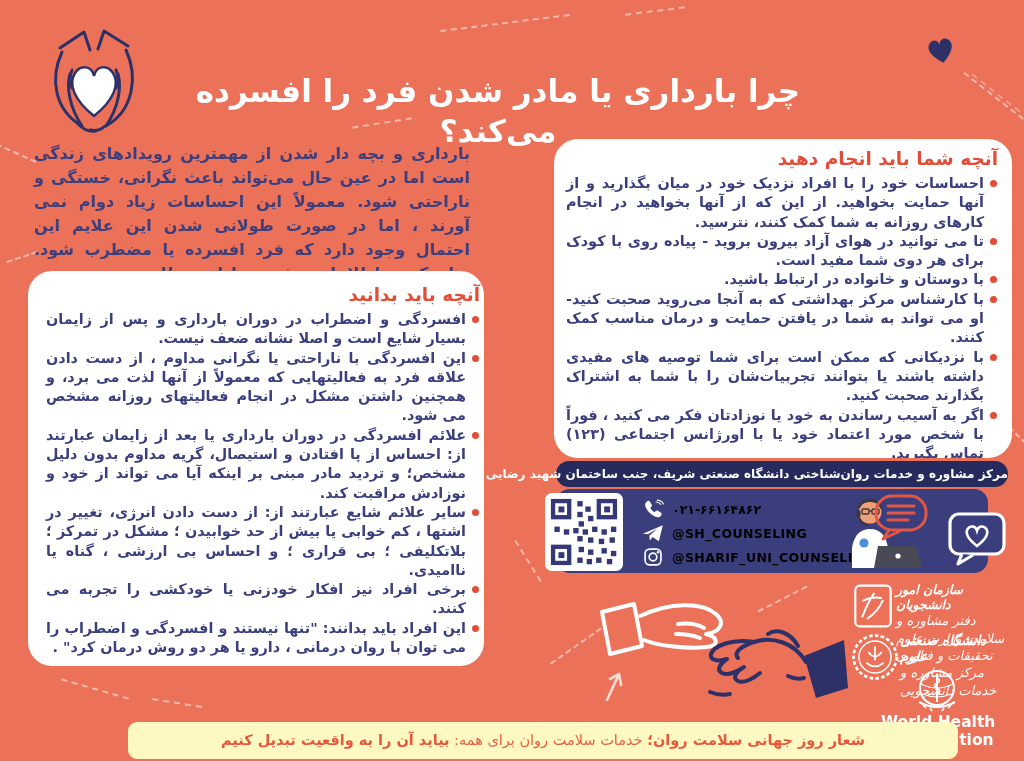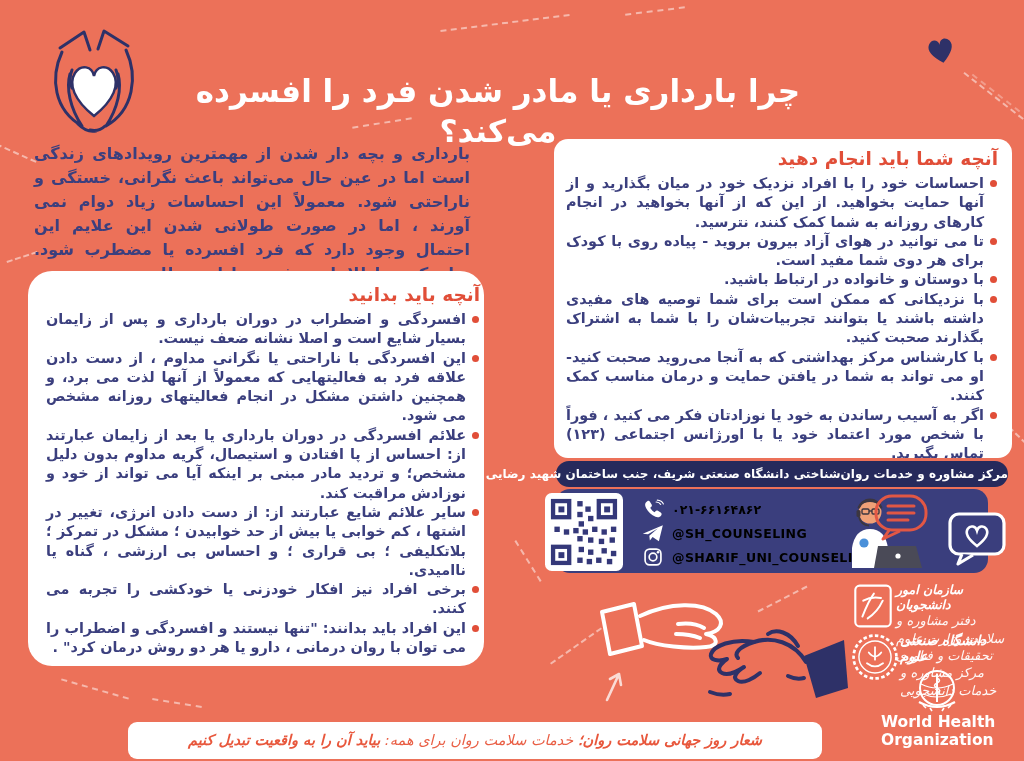--- a/index.html
+++ b/index.html
@@ -18,21 +18,21 @@
     color:#ffffff; font-size:31px; font-weight:bold; line-height:1.3;margin-top:17px;
   }
   .intro{
     left:34px; top:142px; width:436px;
     direction:rtl; text-align:justify;
     color:#3B3F7E; font-size:16px; font-weight:bold; line-height:1.5;
   }
   
   .card{background:#ffffff;}
   .know-card{left:28px; top:271px; width:456px; height:395px; border-radius:24px; padding:13px 4px 10px 18px; box-sizing:border-box; overflow:hidden;}
-  .do-panel{left:554px; top:139px; width:458px; height:319px; border-radius:14px; padding:9px 14px 8px 12px; box-sizing:border-box; overflow:hidden;}
+  .do-panel{left:554px; top:139px; width:458px; height:319px; border-radius:24px; padding:9px 14px 8px 12px; box-sizing:border-box; overflow:hidden;}
   .card h2{
     margin:0 0 5px 0; direction:rtl; text-align:right;
     color:#E14E38; font-size:18.5px; font-weight:bold;
   }
   .card ul{list-style:none; margin:0; padding:0; direction:rtl;}
   .card li{
     position:relative; padding-right:14px;
     color:#3B3F7E; font-size:14.4px; font-weight:600; line-height:1.34;
     text-align:justify;
   }
@@ -50,23 +50,23 @@
   .crow .cicon{width:22px; height:20px; margin-right:8px; flex:0 0 auto;}
   .ctext{color:#000000; font-weight:bold; font-size:12.5px; letter-spacing:.4px; direction:ltr;}
   
   .logo-row{display:flex; align-items:flex-start;}
   .logo-text{direction:rtl; text-align:left; color:#fff; margin-right:6px;font-style:italic;}
   .logo-title{font-size:12.5px; font-weight:bold; line-height:1.2;}
   .logo-sub{font-size:13px; line-height:1.35; opacity:.95;}
   .who-title{font-size:15.5px; font-weight:bold; line-height:1.15; color:#fff; direction:ltr; text-align:left;}
   
   .footer-bar{
-    left:128px; top:722px; width:694px; height:37px; border-radius:9px;
-    background:#ffffff; direction:rtl; text-align:center; line-height:37px;
-    color:#E8573C; font-size:14.5px; white-space:nowrap;font-style:italic;
+    left:128px; top:722px; width:830px; height:37px; border-radius:9px;
+    background:#fef9c3; direction:rtl; text-align:center; line-height:37px;
+    color:#E8573C; font-size:14.5px; white-space:nowrap;
   }
   .footer-bar .b{font-weight:bold;}
   .footer-bar .n{font-weight:normal; opacity:.95;}
 </style>
 </head>
 <body>
 
 <div class="poster">
 
   <div class="dash" style="left:440px;top:22px;width:130px;transform:rotate(-7deg);"></div>
@@ -115,22 +115,22 @@
 
     </ul>
   </div>
 
   <div class="abs card do-panel">
     <h2>آنچه شما باید انجام دهید</h2>
     <ul>
       <li><span class="bdot"></span><span>احساسات خود را با افراد نزدیک خود در میان بگذارید و از آنها حمایت بخواهید. از این که از آنها بخواهید در انجام کارهای روزانه به شما کمک کنند، نترسید.</span></li>
       <li><span class="bdot"></span><span>تا می توانید در هوای آزاد بیرون بروید - پیاده روی با کودک برای هر دوی شما مفید است.</span></li>
       <li><span class="bdot"></span><span>با دوستان و خانواده در ارتباط باشید.</span></li>
+      <li><span class="bdot"></span><span>با کارشناس مرکز بهداشتی که به آنجا می‌روید صحبت کنید- او می تواند به شما در یافتن حمایت و درمان مناسب کمک کنند.</span></li>
       <li><span class="bdot"></span><span>با نزدیکانی که ممکن است برای شما توصیه های مفیدی داشته باشند یا بتوانند تجربیات‌شان را با شما به اشتراک بگذارند صحبت کنید.</span></li>
-      <li><span class="bdot"></span><span>با کارشناس مرکز بهداشتی که به آنجا می‌روید صحبت کنید- او می تواند به شما در یافتن حمایت و درمان مناسب کمک کنند.</span></li>
       <li><span class="bdot"></span><span>اگر به آسیب رساندن به خود یا نوزادتان فکر می کنید ، فوراً با شخص مورد اعتماد خود یا با اورژانس اجتماعی (۱۲۳) تماس بگیرید.</span></li>
     </ul>
   </div>
 
   <div class="abs banner">مرکز مشاوره و خدمات روان‌شناختی دانشگاه صنعتی شریف، جنب ساختمان شهید رضایی</div>
 
   <div class="abs contact-card"></div>
 
   <svg class="abs qr" viewBox="0 0 29 29">
     <rect x="0" y="0" width="29" height="29" rx="2.5" fill="#ffffff"></rect>

